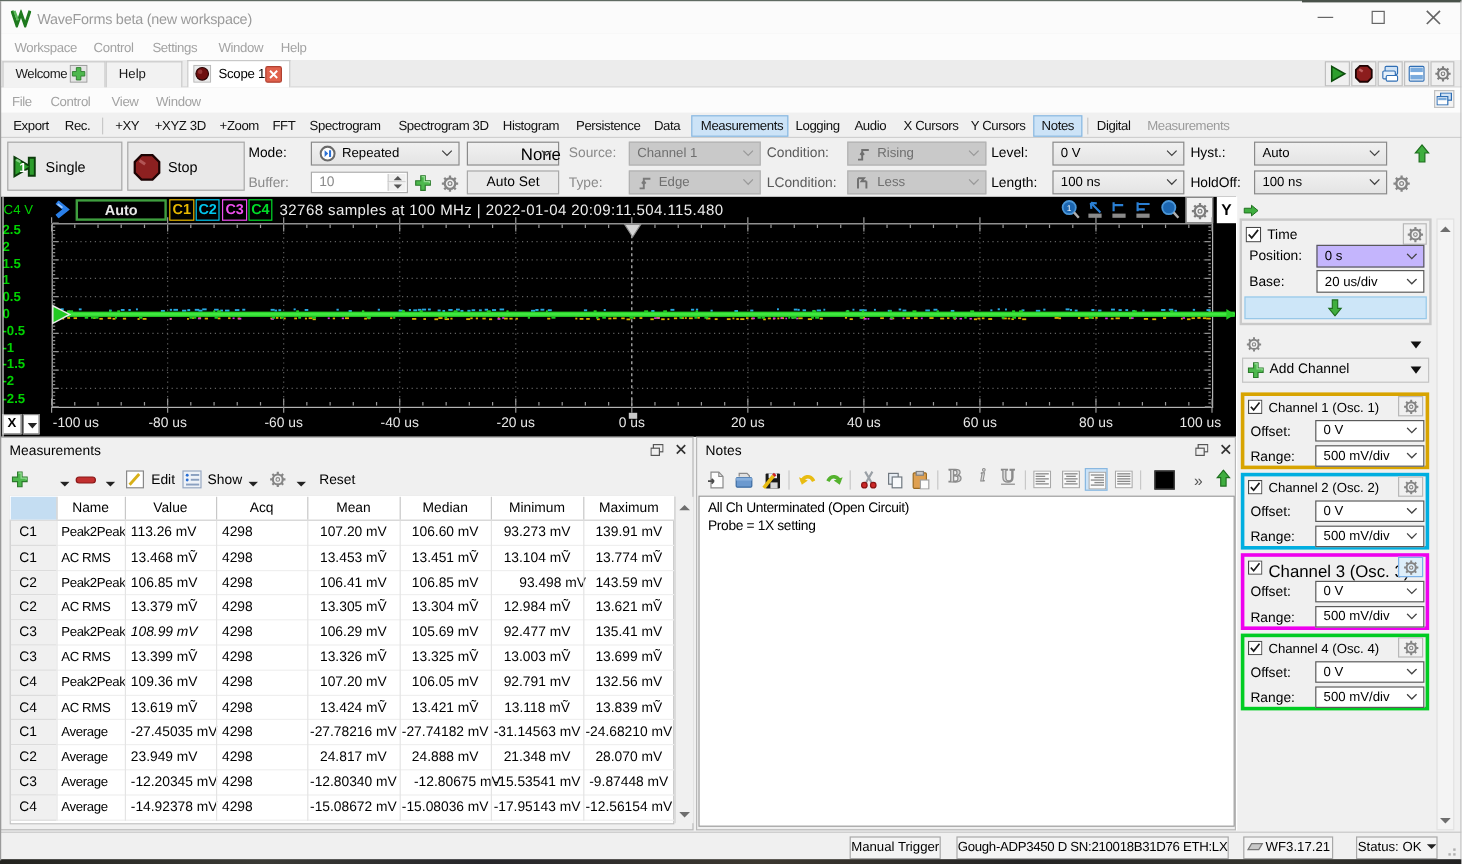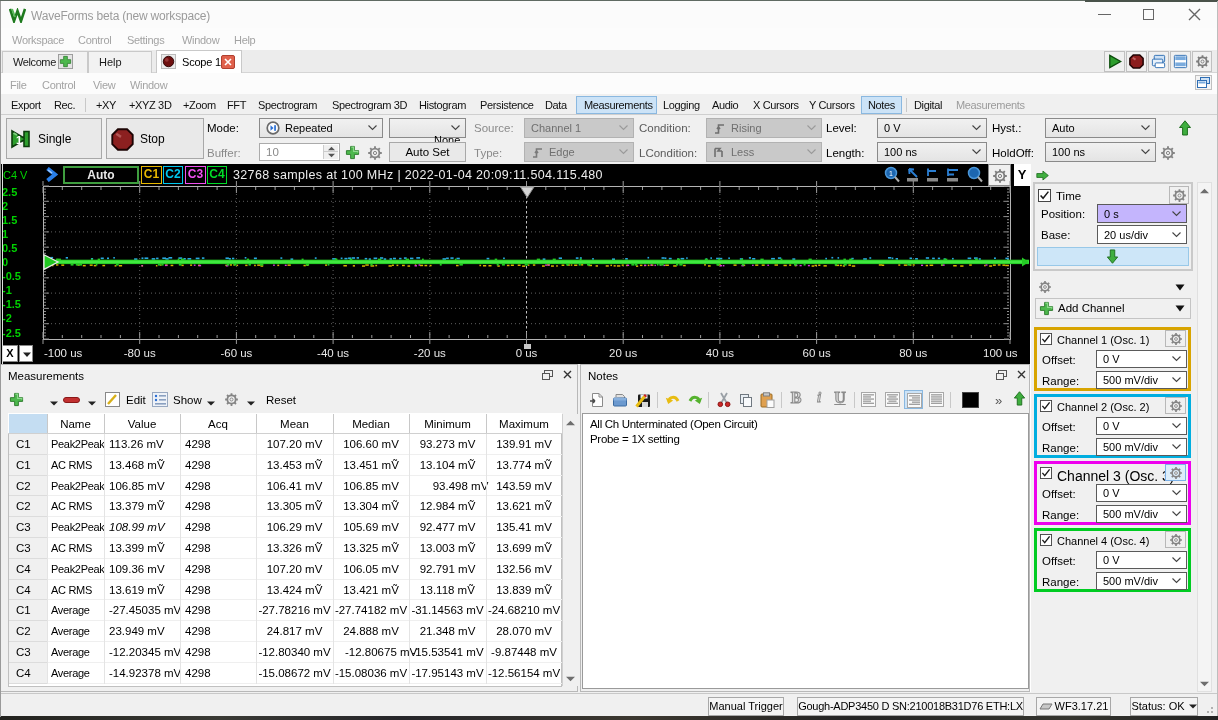--- a/index.html
+++ b/index.html
@@ -127,21 +127,21 @@
     <div style="position:absolute;left:6px;top:0;height:100%;display:flex;align-items:center;font-size:11px;color:#000;white-space:nowrap;"><svg width="14" height="14" viewBox="0 0 14 14" style="margin-right:5px">
         <circle cx="7" cy="7" r="5.8" fill="#fdfdfd" stroke="#6a6a6a" stroke-width="1.7"></circle>
         <path d="M4.5 4.2 L7.5 7 L4.5 9.8 z" fill="#2a6fd4"></path>
         <rect x="8.2" y="4.2" width="1.7" height="5.6" fill="#2a6fd4"></rect>
       </svg>Repeated</div>
     <svg width="9" height="6" viewBox="0 0 9 6" style="position:absolute;right:5px;top:50%;margin-top:-3px">
       <path d="M0.5 0.5 L4.5 4.5 L8.5 0.5" stroke="#444" stroke-width="1.1" fill="none"></path>
     </svg>
   </div>
 <div style="position:absolute;left:389px;top:118px;width:77px;height:20px;background:linear-gradient(#f1f1f1,#e4e4e4);border:1px solid #8a8a8a;box-sizing:border-box;">
-    <div style="position:absolute;left:6px;top:12px;height:100%;display:flex;align-items:center;font-size:11px;color:#000;white-space:nowrap;padding-left:38px;">None</div>
+    <div style="position:absolute;left:6px;top:0;height:100%;display:flex;align-items:center;font-size:14px;color:#000;white-space:nowrap;padding-left:38px;">None</div>
     <svg width="9" height="6" viewBox="0 0 9 6" style="position:absolute;right:5px;top:50%;margin-top:-3px">
       <path d="M0.5 0.5 L4.5 4.5 L8.5 0.5" stroke="#444" stroke-width="1.1" fill="none"></path>
     </svg>
   </div>
 <div style="position:absolute;left:207px;top:147px;font-size:11.5px;color:#8a8a8a;white-space:nowrap;">Buffer:</div>
 <div style="position:absolute;left:259px;top:143px;width:81px;height:18px;background:#fff;border:1px solid #ababab;">
     <div style="position:absolute;left:6px;top:2px;font-size:11.5px;color:#8a8a8a;white-space:nowrap;">10</div>
     <div style="position:absolute;right:1px;top:1px;width:15px;height:7px;background:#f0f0f0;border-left:1px solid #ccc;border-bottom:1px solid #ccc;">
       <svg width="7" height="5" viewBox="0 0 8 5" style="position:absolute;left:4px;top:1px">
         <path d="M0 4.5 L4 0.5 L8 4.5z" fill="#555"></path>

